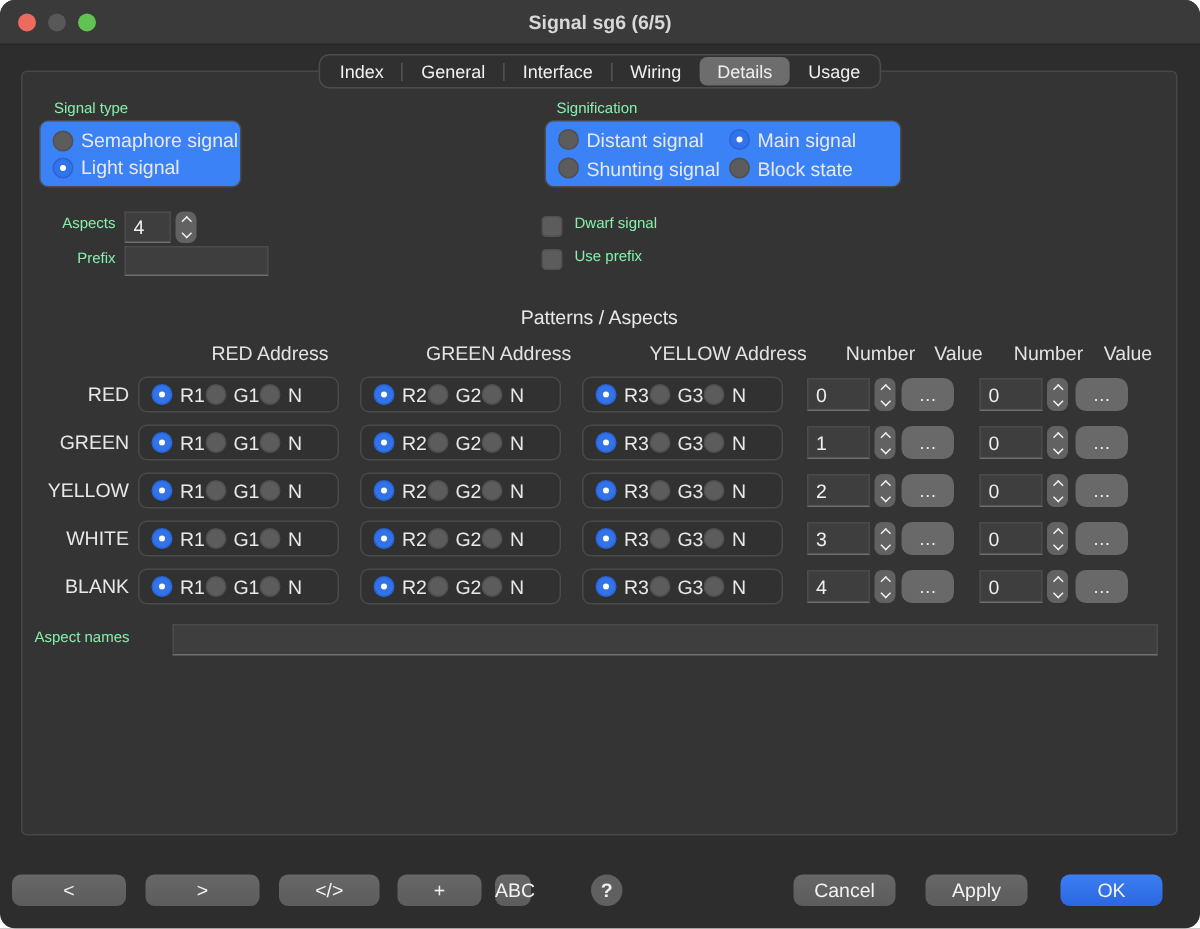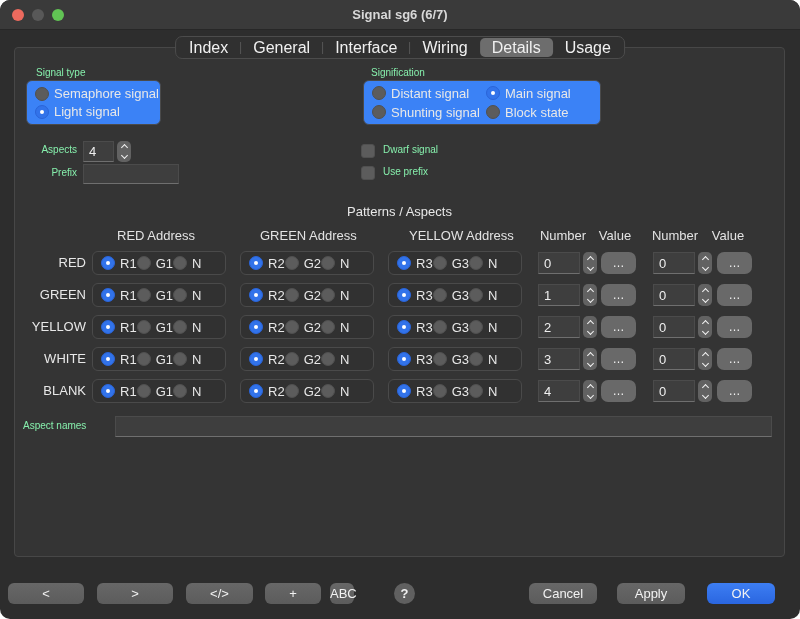--- a/index.html
+++ b/index.html
@@ -8,41 +8,41 @@
   
   .titlebar{position:absolute;left:0;top:0;width:800px;height:30px;background:#3a3a3a;border-bottom:1px solid #272727;}
   .lights{position:absolute;left:12px;top:9px;display:flex;gap:8px;}
   .light{width:12px;height:12px;border-radius:50%;}
   .light.close{background:#ec6a5e;}
   .light.min{background:#585858;}
   .light.zoom{background:#61c354;}
   .wtitle{position:absolute;left:0;top:0;width:100%;height:30px;line-height:30px;text-align:center;font-size:13px;font-weight:bold;color:#d8d8d8;}
   
   .tabbar{position:absolute;left:50%;transform:translateX(-50%);top:36px;display:inline-flex;align-items:center;background:#303030;border:1px solid #4c4c4c;border-radius:7px;height:23px;z-index:3;padding:0 1px;}
-  .tabseg{padding:0 12px;font-size:16px;line-height:20px;color:#f0f0f0;border-radius:5px;height:19px;display:flex;align-items:center;}
+  .tabseg{padding:0 12px;font-size:12px;line-height:20px;color:#f0f0f0;border-radius:5px;height:19px;display:flex;align-items:center;}
   .tabseg.selected{background:#6d6d6d;}
   .tabsep{width:1px;height:12px;background:#555555;}
   
   .pane{position:absolute;left:14px;top:47px;width:771px;height:510px;background:#343434;border:1px solid #474747;border-radius:4px;z-index:1;}
   .lbl{position:absolute;font-size:10px;color:#86efac;white-space:nowrap;}
   .gbox{position:absolute;border:1px solid #4a4a4a;border-radius:6px;background:#3b82f6;}
   .ritem{display:inline-flex;align-items:center;gap:5px;}
   .radio{width:14px;height:14px;border-radius:50%;background:#5c5c5c;border:1px solid #505050;display:inline-block;position:relative;flex:0 0 auto;}
   .radio.on{background:#3273ea;border-color:#2a64d8;}
   .radio.on::after{content:"";position:absolute;left:4px;top:4px;width:4px;height:4px;border-radius:50%;background:#ffffff;}
   .rlbl{font-size:13px;color:#e8e8e8;white-space:nowrap;}
   .checkbox{width:14px;height:14px;border-radius:3px;background:#5c5c5c;border:1px solid #505050;display:inline-block;position:absolute;}
   .field{position:absolute;background:#3e3e3e;border:1px solid #4b4b4b;border-bottom-color:#6f6f6f;color:#efefef;font-size:13px;padding:0 5px;outline:none;}
   .stepper{position:absolute;width:14px;background:#626262;border-radius:5px;display:flex;flex-direction:column;align-items:center;justify-content:center;gap:3px;}
   .chev{display:block;width:5px;height:5px;border-left:1.6px solid #f2f2f2;border-top:1.6px solid #f2f2f2;}
   .chev.up{transform:rotate(45deg);margin-top:2px;}
   .chev.down{transform:rotate(225deg);margin-bottom:2px;}
   
   .ptitle{position:absolute;left:0;top:156px;width:100%;text-align:center;font-size:13px;color:#e8e8e8;}
-  .phead{position:absolute;top:180px;font-size:13px;color:#e3e3e3;text-align:center;white-space:nowrap;}
+  .phead{position:absolute;top:180px;font-size:13px;color:#e3e3e3;text-align:center;white-space:nowrap;margin-left:24px;}
   #rows-host{position:absolute;left:0;top:0;width:100%;height:100%;}
   .prow{position:absolute;left:0;width:100%;height:24px;}
   .row-label{position:absolute;left:0;top:0;width:71px;height:24px;line-height:24px;text-align:right;font-size:13px;color:#e8e8e8;}
   .rbox{position:absolute;top:0;width:134px;height:24px;border:1px solid #4a4a4a;border-radius:6px;background:#313131;display:flex;align-items:center;padding:0 0 0 8px;}
   .rbox.b1{left:77px;} .rbox.b2{left:225px;} .rbox.b3{left:373px;}
   .numfield{top:1px;width:42px;height:22px;}
   .numfield.f1{left:523px;} .numfield.f2{left:638px;}
   .stepper.s1{left:568px;top:1px;height:22px;}
   .stepper.s2{left:683px;top:1px;height:22px;}
   .dots{position:absolute;top:1px;width:35px;height:22px;background:#696969;border:none;border-radius:7px;color:#f2f2f2;font-size:12px;line-height:20px;text-align:center;padding:0;}
@@ -56,21 +56,21 @@
 <body>
 
 <div class="window">
 
   <div class="titlebar">
     <div class="lights">
       <span class="light close"></span>
       <span class="light min"></span>
       <span class="light zoom"></span>
     </div>
-    <div class="wtitle">Signal sg6 (6/7)</div>
+    <div class="wtitle">Signal sg6 (6/5)</div>
   </div>
 
   <div class="tabbar">
     <span class="tabseg">Index</span>
     <span class="tabsep"></span>
     <span class="tabseg">General</span>
     <span class="tabsep"></span>
     <span class="tabseg">Interface</span>
     <span class="tabsep"></span>
     <span class="tabseg">Wiring</span>

